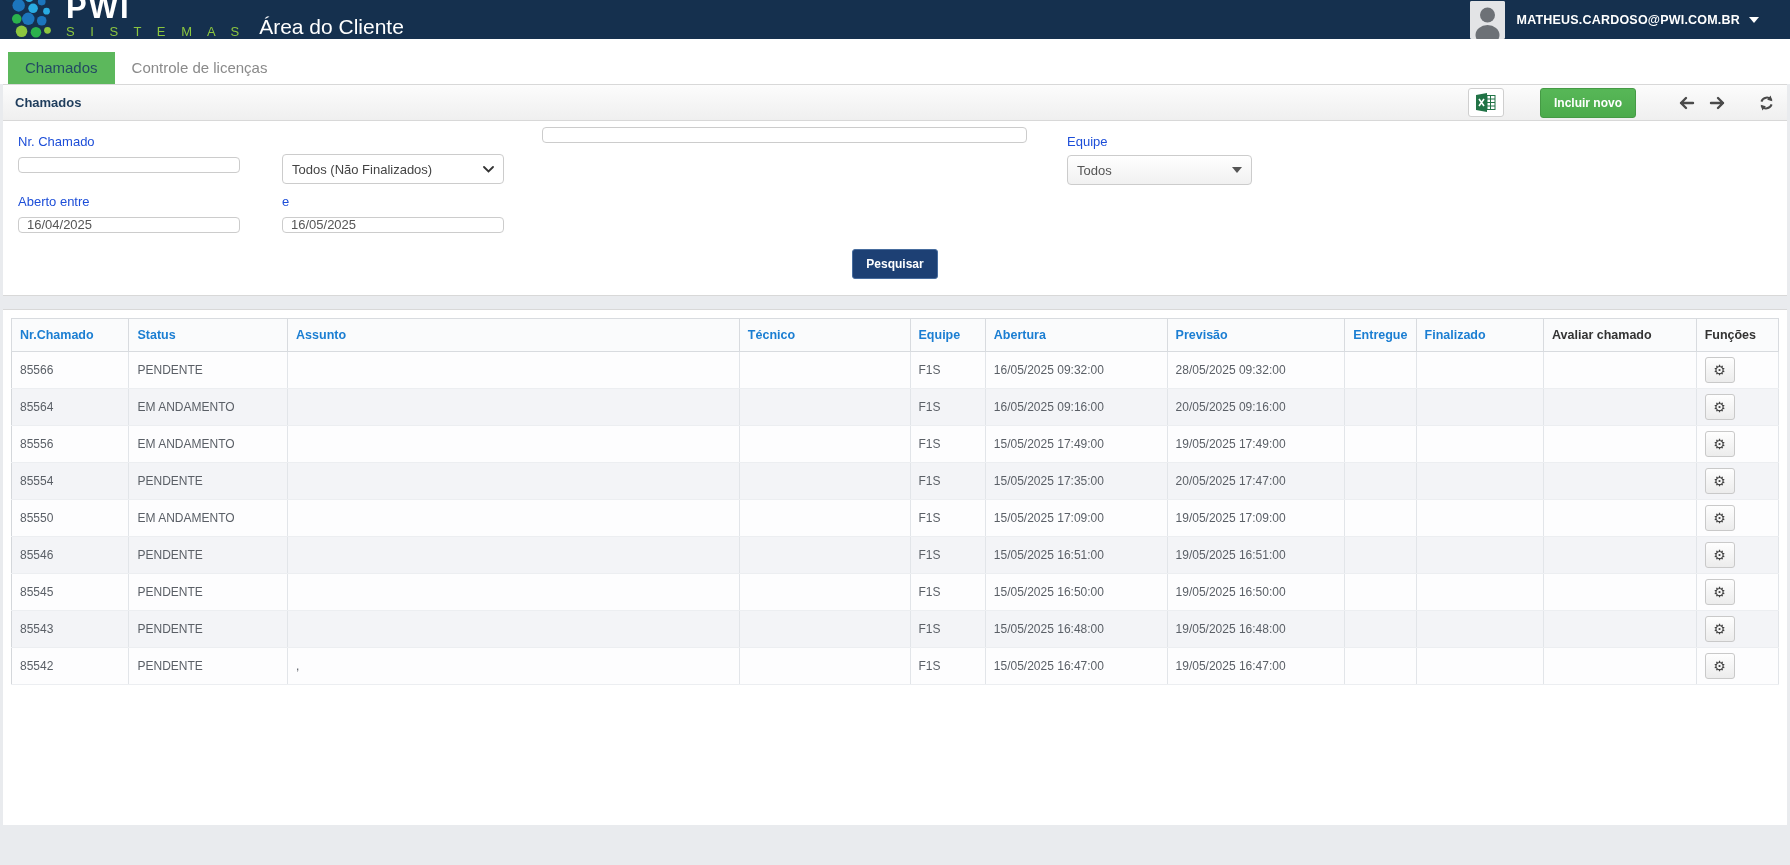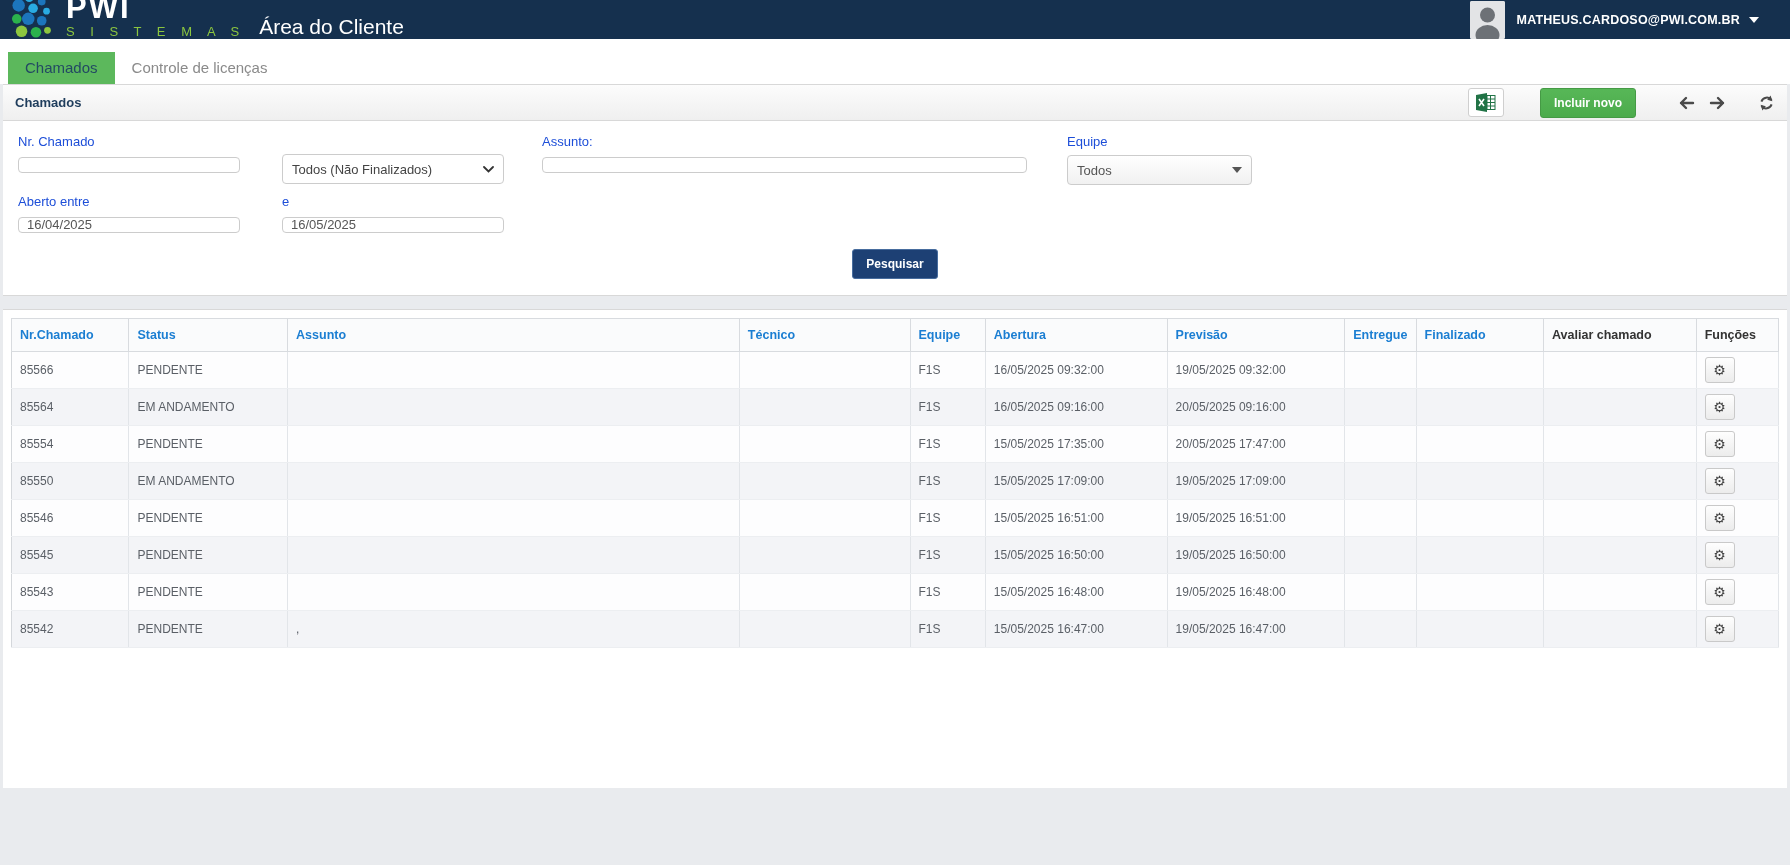--- a/index.html
+++ b/index.html
@@ -142,21 +142,20 @@
     <div class="fcol c2">
       <label></label>
       <div class="selwrap">
         <span>Todos (Não Finalizados)</span>
         <svg width="11" height="7" viewBox="0 0 11 7" fill="none" stroke="#333" stroke-width="1.8" stroke-linecap="round">
             <path d="M1 1 L5.5 5.5 L10 1"></path>
           </svg>
       </div>
     </div>
     <div class="fcol c3">
-      <label>Assunto:</label>
       <input class="tx" value="" style="">
     </div>
     <div class="fcol c4">
       <label>Equipe</label>
       <div class="selwrap grad">
         <span>Todos</span>
         <span class="tri-down"></span>
       </div>
     </div>
   </div>
@@ -193,38 +192,55 @@
         </tr>
       </thead>
     <tbody>
         <tr>
           <td>85566</td>
           <td>PENDENTE</td>
           <td></td>
           <td></td>
           <td>F1S</td>
           <td>16/05/2025 09:32:00</td>
-          <td>19/05/2025 09:32:00</td>
+          <td>28/05/2025 09:32:00</td>
           <td></td>
           <td></td>
           <td></td>
           <td>
             <button class="gear-btn">
               <span>⚙</span>
             </button>
           </td>
         </tr>
         <tr>
           <td>85564</td>
           <td>EM ANDAMENTO</td>
           <td></td>
           <td></td>
           <td>F1S</td>
           <td>16/05/2025 09:16:00</td>
           <td>20/05/2025 09:16:00</td>
+          <td></td>
+          <td></td>
+          <td></td>
+          <td>
+            <button class="gear-btn">
+              <span>⚙</span>
+            </button>
+          </td>
+        </tr>
+        <tr>
+          <td>85556</td>
+          <td>EM ANDAMENTO</td>
+          <td></td>
+          <td></td>
+          <td>F1S</td>
+          <td>15/05/2025 17:49:00</td>
+          <td>19/05/2025 17:49:00</td>
           <td></td>
           <td></td>
           <td></td>
           <td>
             <button class="gear-btn">
               <span>⚙</span>
             </button>
           </td>
         </tr>
         <tr>

